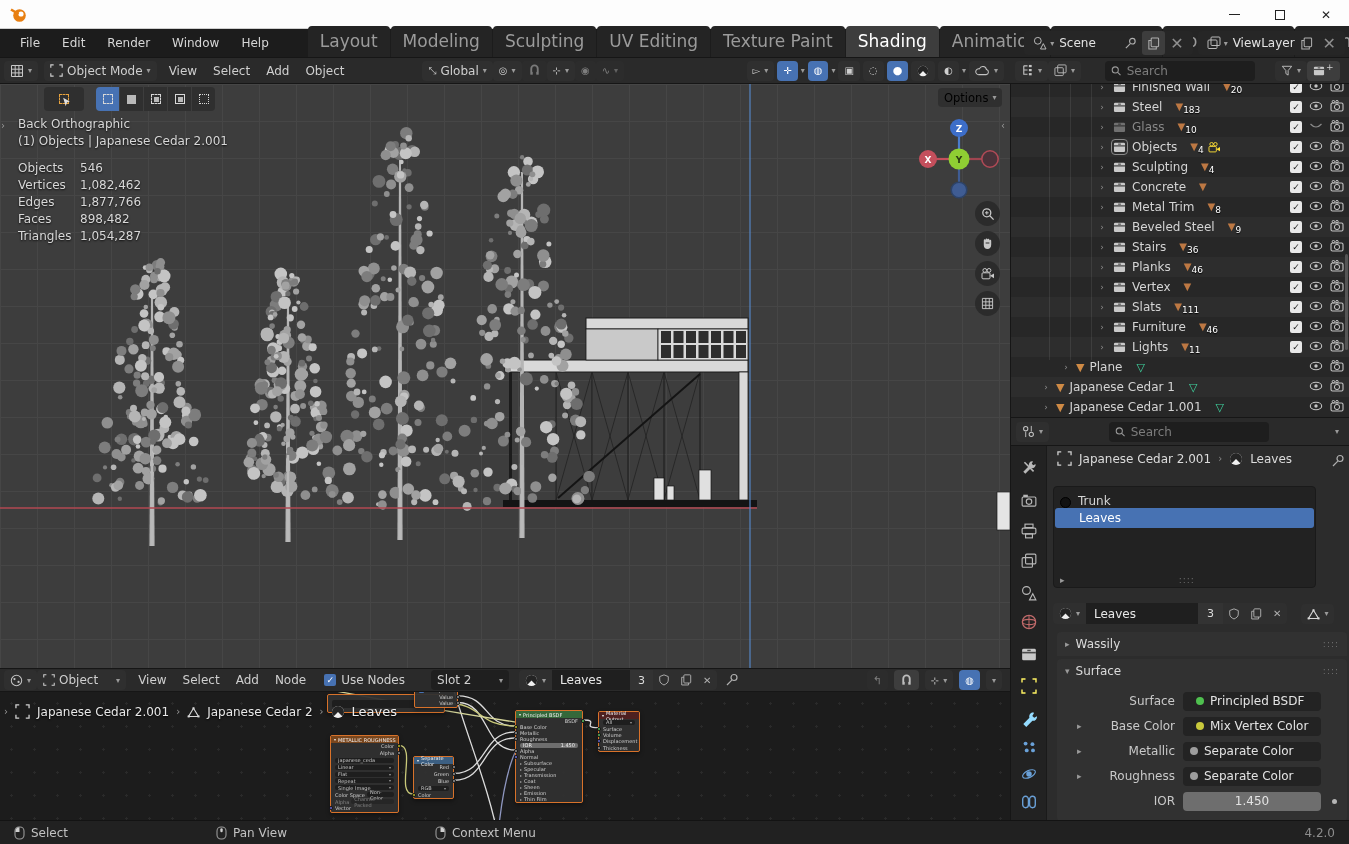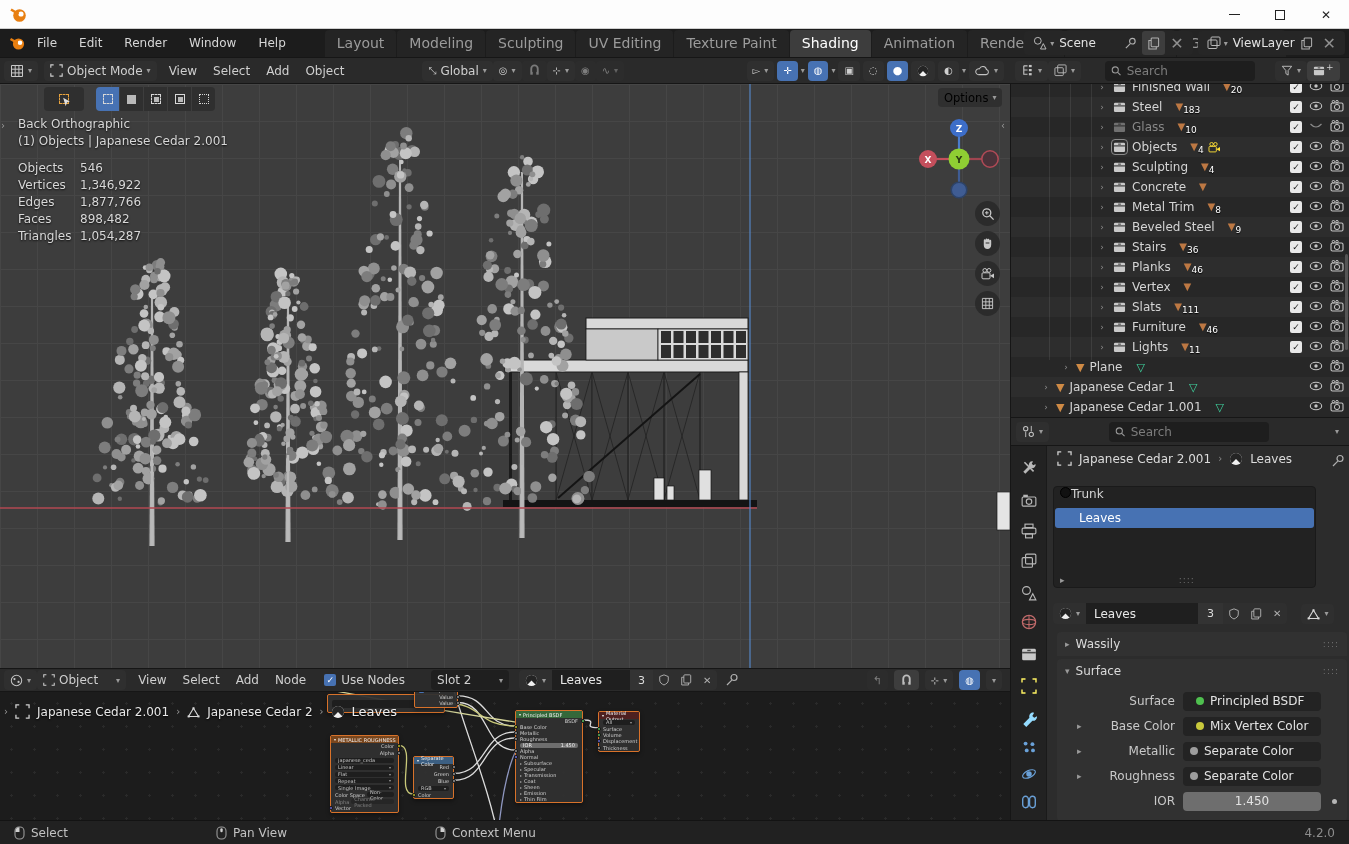--- a/index.html
+++ b/index.html
@@ -10,21 +10,21 @@
   #titlebar{left:0;top:0;width:1349px;height:29px;background:#fdfdfd;color:#1b1b1b;display:flex;align-items:center;border-bottom:1px solid #cfcfcf;}
   #titlebar .ttl{font-size:12px;margin-left:8px;white-space:nowrap;}
   .wbtn{width:46px;height:29px;display:flex;align-items:center;justify-content:center;color:#222;font-size:12px;}
   #win-controls{position:absolute;right:0;top:0;display:flex;}
   .min-glyph{display:inline-block;width:11px;border-bottom:1.4px solid #222;}
   .max-glyph{display:inline-block;width:10px;height:10px;border:1.2px solid #222;}
   
   #topbar{left:0;top:29px;width:1349px;height:28px;background:#1c1c1c;display:flex;align-items:center;color:#d6d6d6;font-size:12px;}
   .menu-item{padding:0 11px;line-height:28px;}
   #ws-tabs{display:flex;margin-left:28px;height:28px;align-items:flex-end;}
-  .ws-tab{padding:5px 12px 6px;font-size:14px;color:#9b9b9b;background:#242424;margin-right:1px;border-radius:4px 4px 0 0;white-space:nowrap;}
+  .ws-tab{padding:5px 12px 6px;font-size:17px;color:#9b9b9b;background:#242424;margin-right:1px;border-radius:4px 4px 0 0;white-space:nowrap;}
   .ws-tab.active{background:#3d3d3d;color:#fff;}
   #topbar-right{position:absolute;right:4px;top:31px;display:flex;gap:5px;}
   .idfield{display:flex;align-items:center;background:#262626;border-radius:4px;height:24px;padding:0 4px;}
   .idfield .seg{display:flex;align-items:center;gap:3px;padding:0 5px;height:100%;}
   .idfield .name{font-size:12px;color:#e3e3e3;min-width:60px;}
   .dim-ic{color:#8f8f8f;}
   
   .ed-header{background:#2a2a2a;border-top:1px solid #161616;border-bottom:1px solid #161616;display:flex;align-items:center;color:#cfcfcf;font-size:12px;}
   .hbtn{background:#2f2f2f;border-radius:4px;height:20px;display:flex;align-items:center;padding:0 6px;gap:4px;white-space:nowrap;}
   .hmenu{padding:0 8px;}
@@ -1140,21 +1140,21 @@
     <div class="abs" style="left:18px;top:33px">
       <div class="ov-text">Back Orthographic</div>
       <div class="ov-text" style="margin-top:3px">(1) Objects | Japanese Cedar 2.001</div>
       <div id="stats-table" style="margin-top:12px">
           <div class="stat-row">
             <span class="k">Objects</span>
             <span class="v">546</span>
           </div>
           <div class="stat-row">
             <span class="k">Vertices</span>
-            <span class="v">1,346,922</span>
+            <span class="v">1,082,462</span>
           </div>
           <div class="stat-row">
             <span class="k">Edges</span>
             <span class="v">1,877,766</span>
           </div>
           <div class="stat-row">
             <span class="k">Faces</span>
             <span class="v">898,482</span>
           </div>
           <div class="stat-row">
@@ -1665,21 +1665,21 @@
         </svg>
       <span style="font-size:12px;color:#dcdcdc">Leaves</span>
     </div>
     <span class="abs" style="left:320px;top:36px">
         <svg class="ic" width="14" height="14">
           <use href="#i-pin"></use>
         </svg>
       </span>
 
     <div class="abs" style="left:42px;top:68px;width:263px;height:102px;background:#222;border-radius:4px;border:1px solid #1a1a1a">
-      <div style="display:flex;align-items:flex-start;height:21px;padding:0 6px;">
+      <div style="display:flex;align-items:flex-end;height:21px;padding:0 6px;gap:7px">
         <span style="width:11px;height:11px;border-radius:50%;background:#111;border:1px solid #000"></span>
         <span style="font-size:12px;color:#d4d4d4">Trunk</span>
       </div>
       <div style="display:flex;align-items:center;height:20px;padding:0 6px;margin:0 1px;background:#4772b3;border-radius:3px">
         <span style="font-size:12px;color:#fff;margin-left:18px">Leaves</span>
       </div>
       <div style="position:absolute;bottom:2px;left:6px;right:6px;display:flex;align-items:center">
         <span style="color:#9a9a9a;font-size:9px">▸</span>
         <span class="grip" style="margin:0 auto">::::</span>
       </div>

